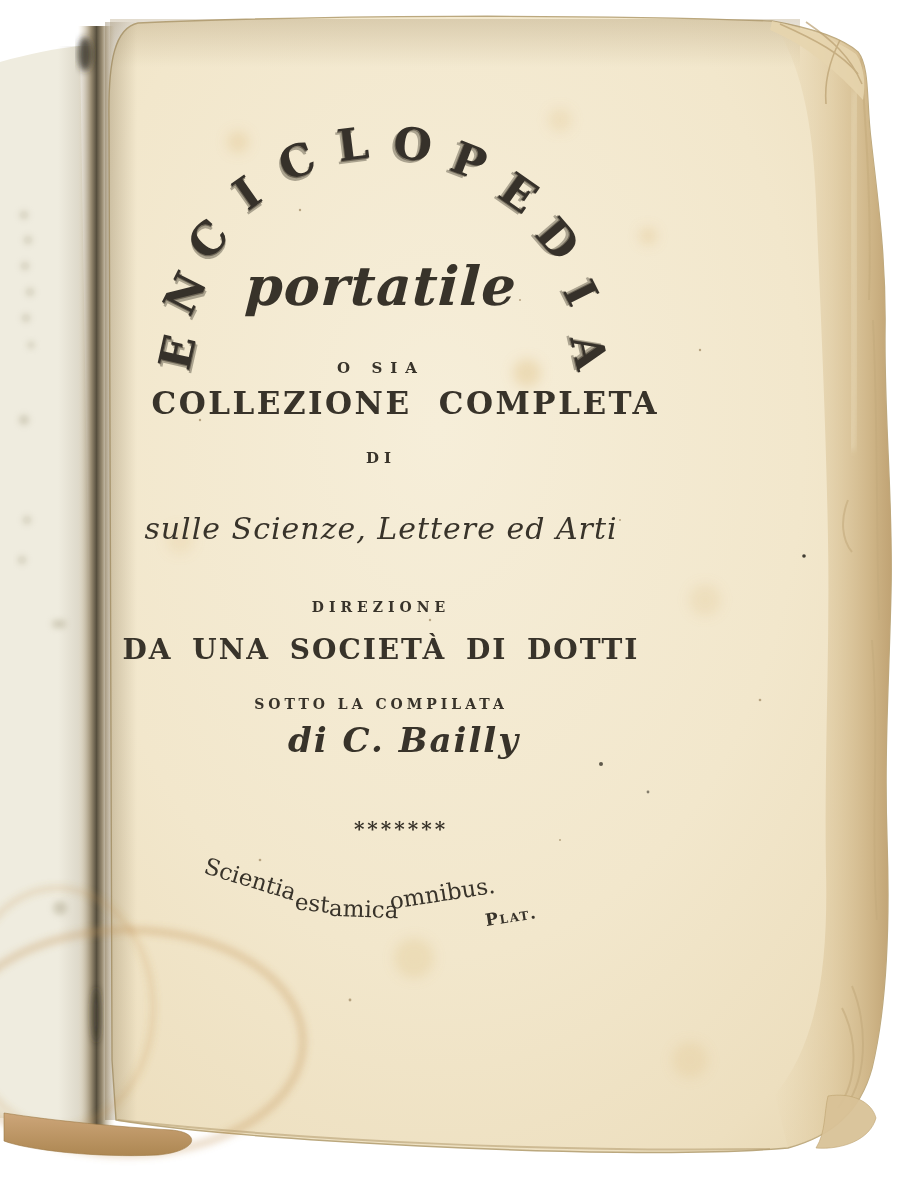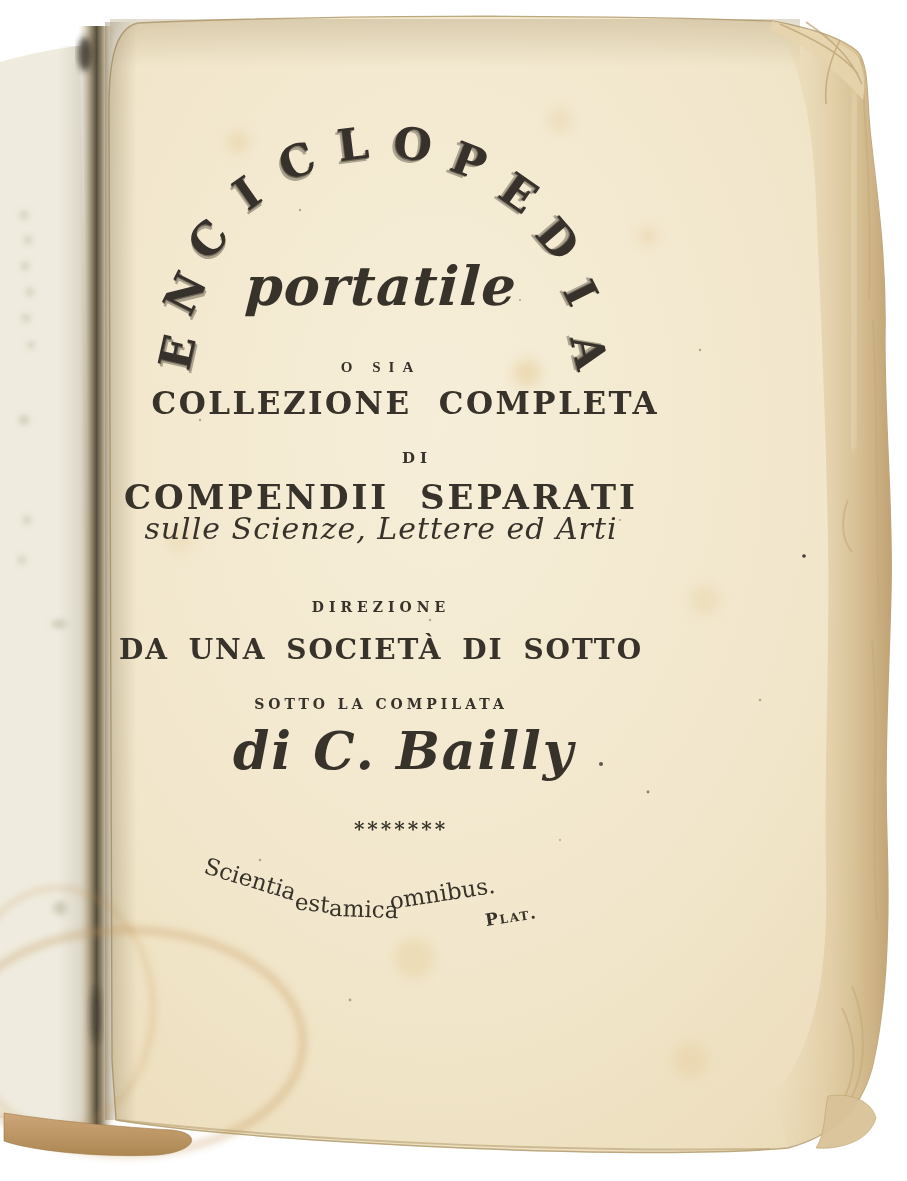--- a/index.html
+++ b/index.html
@@ -15,29 +15,29 @@
     color:#38332a;text-align:center;pointer-events:none;
   }
   .content>div{position:absolute;width:100%;left:0;}
   .arc{position:absolute;left:0;top:0;width:907px;height:1181px;color:#36312a;}
   .arc-letter{
     position:absolute;font-size:44px;font-weight:bold;
     font-family:"DejaVu Serif","Liberation Serif",serif;
     text-shadow:-3px 3px 0 rgba(56,50,38,.38), -1px 1px 0 rgba(56,50,38,.55);
   }
   .t-portatile{top:254px;font-size:54px;font-style:italic;font-weight:bold;letter-spacing:1px;transform:skewX(-3deg);}
-  .t-osia{top:359px;font-size:15px;font-weight:600;letter-spacing:8px;font-family:Liberation Serif, serif;}
+  .t-osia{top:359px;font-size:15px;font-weight:600;letter-spacing:8px;}
   .t-collezione{top:385px;font-size:31px;font-weight:bold;letter-spacing:2.5px;word-spacing:14px;text-align:right;}
-  .t-di{top:449px;font-size:15px;font-weight:bold;letter-spacing:5px;margin-left:36px;}
+  .t-di{top:449px;font-size:15px;font-weight:bold;letter-spacing:5px;}
   .t-compendii{top:477px;font-size:34px;font-weight:bold;letter-spacing:3px;word-spacing:16px;}
   .t-subjects{top:511px;font-size:30px;font-style:italic;font-weight:500;letter-spacing:1px;}
   .t-compilata{top:599px;font-size:14px;font-weight:600;letter-spacing:5px;}
   .t-society{top:633px;font-size:28px;font-weight:600;letter-spacing:2px;word-spacing:8px;}
   .t-direction{top:696px;font-size:14px;font-weight:600;letter-spacing:4px;}
-  .t-author{top:720px;font-size:52px;font-style:italic;font-weight:bold;padding-left:46px;box-sizing:border-box;letter-spacing:2px;}
+  .t-author{top:720px;font-size:34px;font-style:italic;font-weight:bold;padding-left:46px;box-sizing:border-box;letter-spacing:2px;}
   .t-ornament{top:817px;font-size:20px;font-weight:bold;letter-spacing:3px;padding-left:40px;box-sizing:border-box;}
   .t-motto{top:0;height:100%;}
   .motto-word,.motto-attrib{position:absolute;font-size:23px;white-space:nowrap;}
   .motto-word:nth-child(1){left:100px;top:866px;transform:rotate(17deg);}
   .motto-word:nth-child(2){left:192px;top:890px;transform:rotate(6deg);}
   .motto-word:nth-child(3){left:226px;top:896px;transform:rotate(2deg);}
   .motto-word:nth-child(4){left:286px;top:880px;transform:rotate(-9deg);}
   .motto-attrib{left:382px;top:906px;font-size:17px;font-weight:600;font-variant-caps:small-caps;letter-spacing:1.5px;transform:rotate(-9deg);}
 </style>
 </head>
@@ -201,24 +201,23 @@
       <span class="arc-letter" style="left: 557.524px; top: 238.56px; transform: translate(-50%, -50%) rotate(49.2227deg);">D</span>
       <span class="arc-letter" style="left: 581.464px; top: 292.791px; transform: translate(-50%, -50%) rotate(63.2864deg);">I</span>
       <span class="arc-letter" style="left: 588.969px; top: 351.595px; transform: translate(-50%, -50%) rotate(77.35deg);">A</span>
     </div>
 
   <div class="content">
     <div class="t-portatile">portatile</div>
     <div class="t-osia">O SIA</div>
     <div class="t-collezione">COLLEZIONE COMPLETA</div>
     <div class="t-di">DI</div>
-    <div class="t-compendii">COMPENDII SEPARATI</div>
     <div class="t-subjects">sulle Scienze, Lettere ed Arti</div>
     <div class="t-compilata">DIREZIONE</div>
-    <div class="t-society">DA UNA SOCIETÀ DI SOTTO</div>
+    <div class="t-society">DA UNA SOCIETÀ DI DOTTI</div>
     <div class="t-direction">SOTTO LA COMPILATA</div>
     <div class="t-author">di C. Bailly</div>
     <div class="t-ornament">*******</div>
     <div class="t-motto">
       <span class="motto-word">Scientia</span>
       <span class="motto-word">est</span>
       <span class="motto-word">amica</span>
       <span class="motto-word">omnibus.</span>
       <span class="motto-attrib">Plat.</span>
     </div>

